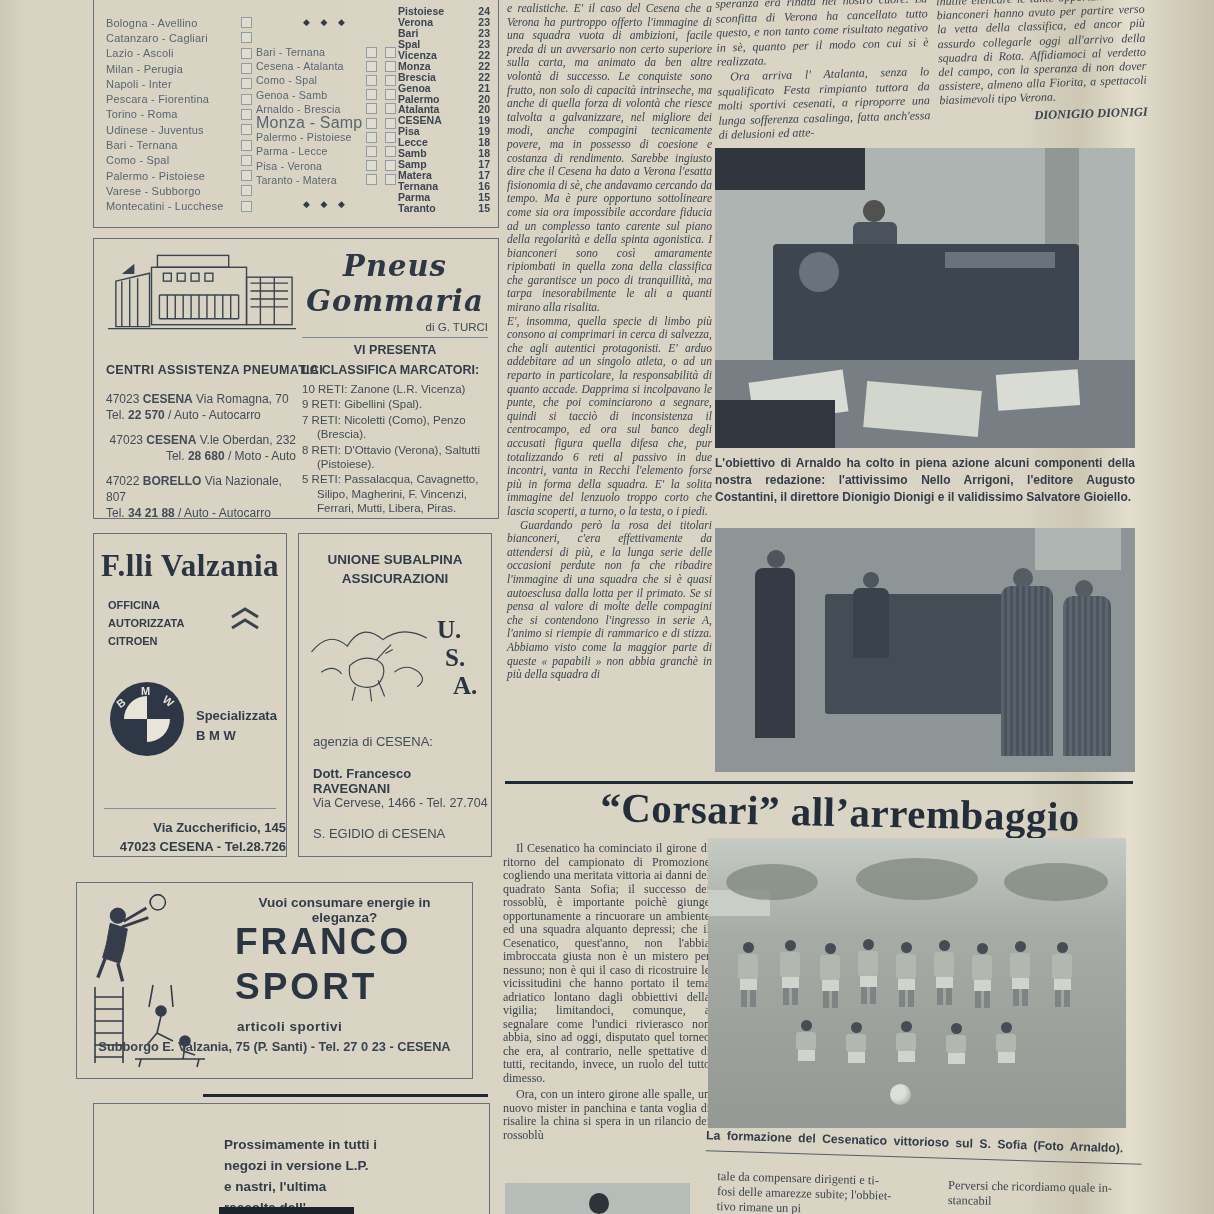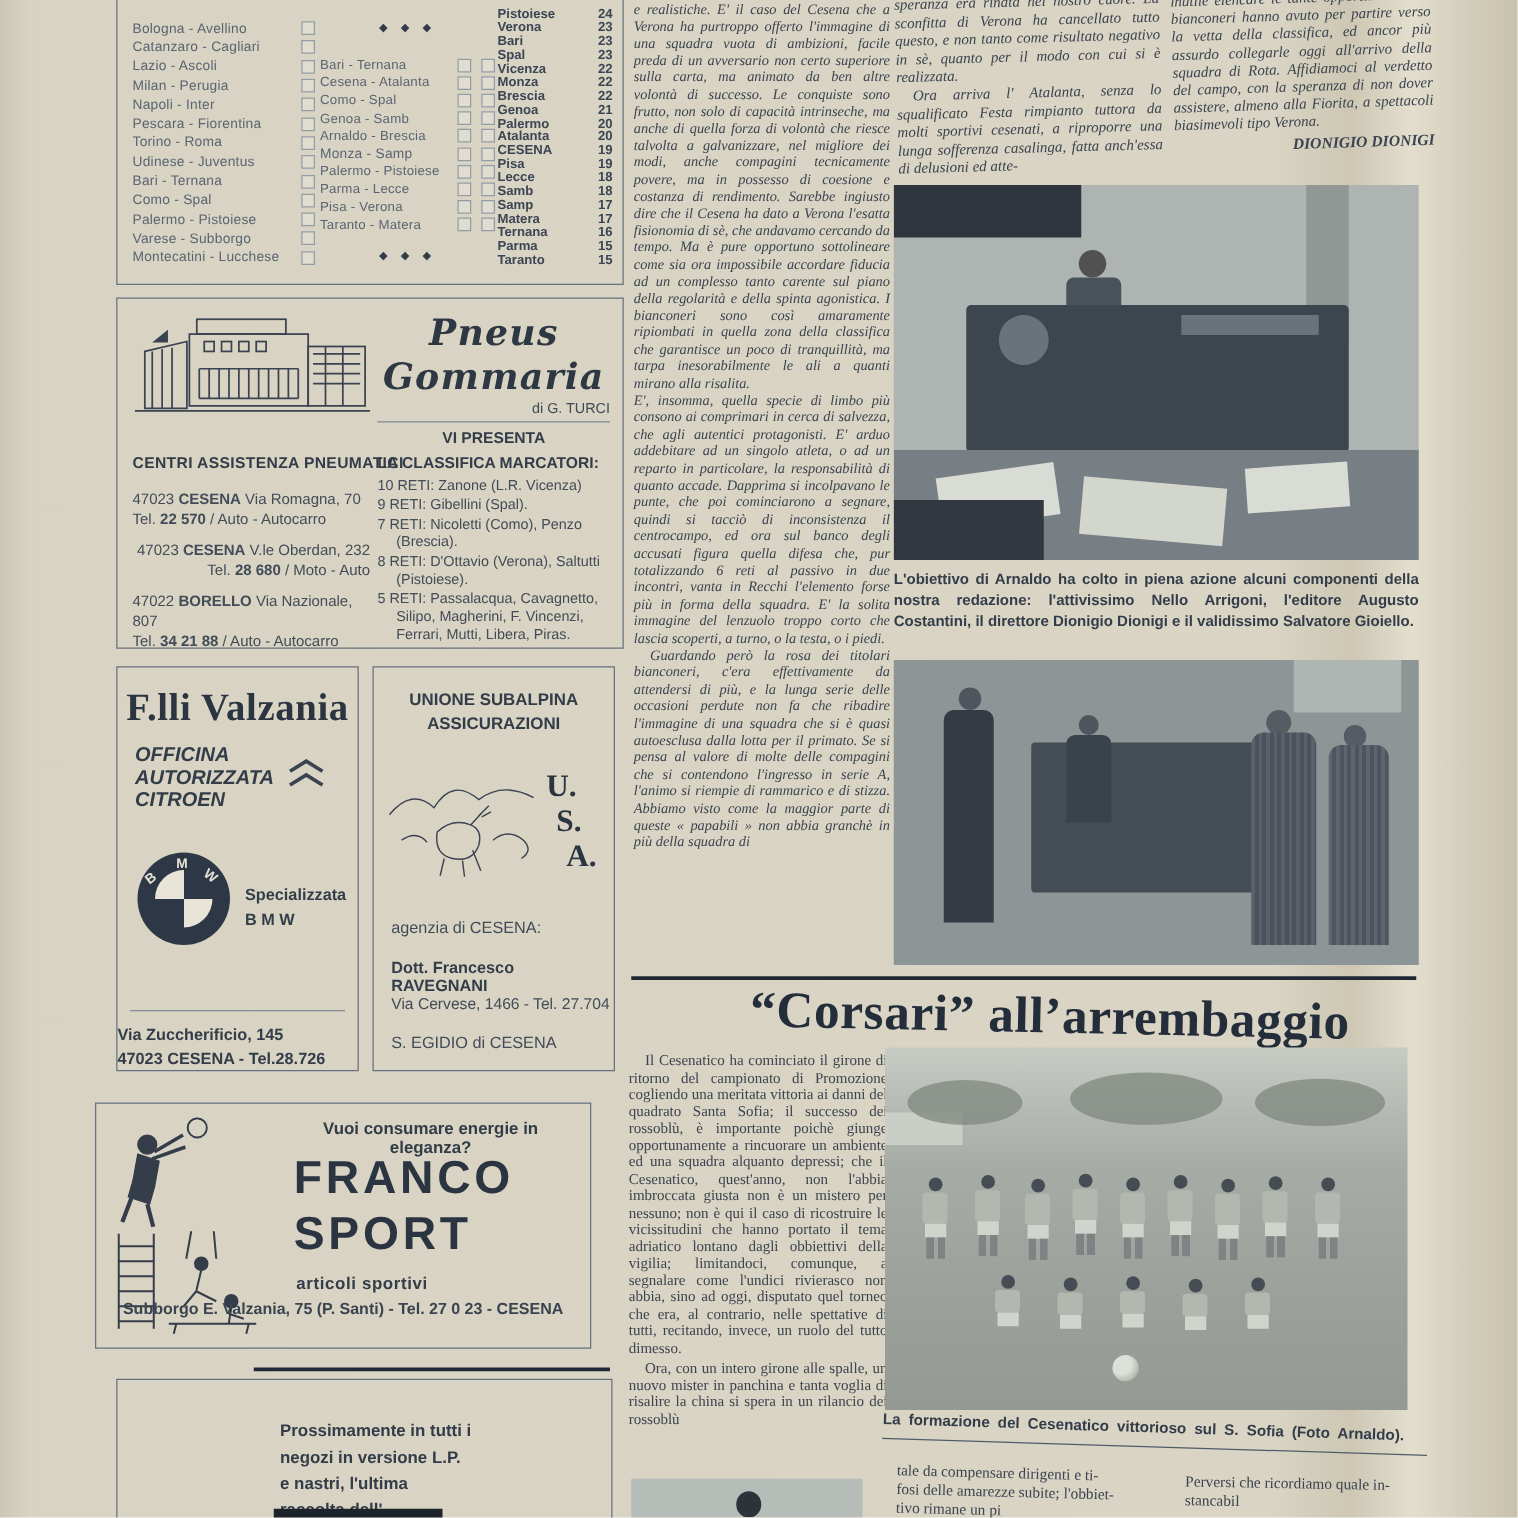--- a/index.html
+++ b/index.html
@@ -158,21 +158,21 @@
 
         <div class="drow">
           <span class="mlabel" style="font-size:10.6px;">Arnaldo - Brescia</span>
           <span class="cbs">
             <span class="cb"></span>
             <span class="cb"></span>
           </span>
         </div>
 
         <div class="drow">
-          <span class="mlabel" style="font-size:11px;text-align:center;">Monza - Samp</span>
+          <span class="mlabel" style="font-size:16px;text-align:center;">Monza - Samp</span>
           <span class="cbs">
             <span class="cb"></span>
             <span class="cb"></span>
           </span>
         </div>
 
         <div class="drow">
           <span class="mlabel" style="font-size:10.6px;">Palermo - Pistoiese</span>
           <span class="cbs">
             <span class="cb"></span>
@@ -355,39 +355,39 @@
         <div class="mrow">7 RETI: Nicoletti (Como), Penzo (Brescia).</div>
 
         <div class="mrow">8 RETI: D'Ottavio (Verona), Saltutti (Pistoiese).</div>
 
         <div class="mrow">5 RETI: Passalacqua, Cavagnetto, Silipo, Magherini, F. Vincenzi, Ferrari, Mutti, Libera, Piras.</div>
       </div>
   </div>
 
   <div class="box" style="left:93px;top:533px;width:192px;height:322px;">
     <div class="abs vtitle" style="left:0;top:14px;width:100%;">F.lli Valzania</div>
-    <div class="abs adh prel" style="left:14px;top:62px;font-size:16px;line-height:18px;font-style:italic;">OFFICINA
+    <div class="abs adh prel" style="left:14px;top:62px;font-size:11px;line-height:18px;">OFFICINA
 AUTORIZZATA
 CITROEN</div>
     <svg class="abs" style="left:134px;top:72px;" width="34" height="26" viewBox="0 0 34 26">
       <g fill="none" stroke="#3a4350" stroke-width="3">
         <path d="M4 11 L17 3 L30 11"></path>
           <path d="M4 22 L17 14 L30 22"></path>
       </g>
     </svg>
     <div class="bmw" style="left:16px;top:148px;">
       <div class="bmw-inner"></div>
       <span class="bl" style="left:7px;top:15px;transform:rotate(-38deg);">B</span>
       <span class="bl" style="left:31px;top:3px;">M</span>
       <span class="bl" style="left:53px;top:13px;transform:rotate(38deg);">W</span>
     </div>
     <div class="abs adh prel" style="left:102px;top:172px;font-size:13px;line-height:20px;">Specializzata
 B M W</div>
     <div class="abs" style="left:10px;top:274px;width:172px;border-top:1px solid #848e99;"></div>
-    <div class="abs adh prel" style="left:0;top:284px;width:100%;text-align:left;font-size:13px;line-height:19px;">Via Zuccherificio, 145
+    <div class="abs adh prel" style="left:0;top:284px;width:100%;text-align:right;font-size:13px;line-height:19px;">Via Zuccherificio, 145
 47023 CESENA - Tel.28.726</div>
   </div>
 
   <div class="box" style="left:298px;top:533px;width:192px;height:322px;">
     <div class="abs adh prel" style="left:0;top:16px;width:100%;text-align:center;font-size:13.5px;line-height:19px;">UNIONE SUBALPINA
 ASSICURAZIONI</div>
     <svg class="abs" style="left:6px;top:72px;" width="130" height="112" viewBox="0 0 160 115">
       <g fill="none" stroke="#3a4350" stroke-width="1.4">
         <path d="M8 45 Q30 18 52 38 Q70 8 96 30 Q120 12 150 28"></path>
         <path d="M55 62 Q70 48 88 55 Q100 60 96 75 Q90 92 70 88 Q52 84 55 62 Z"></path>

